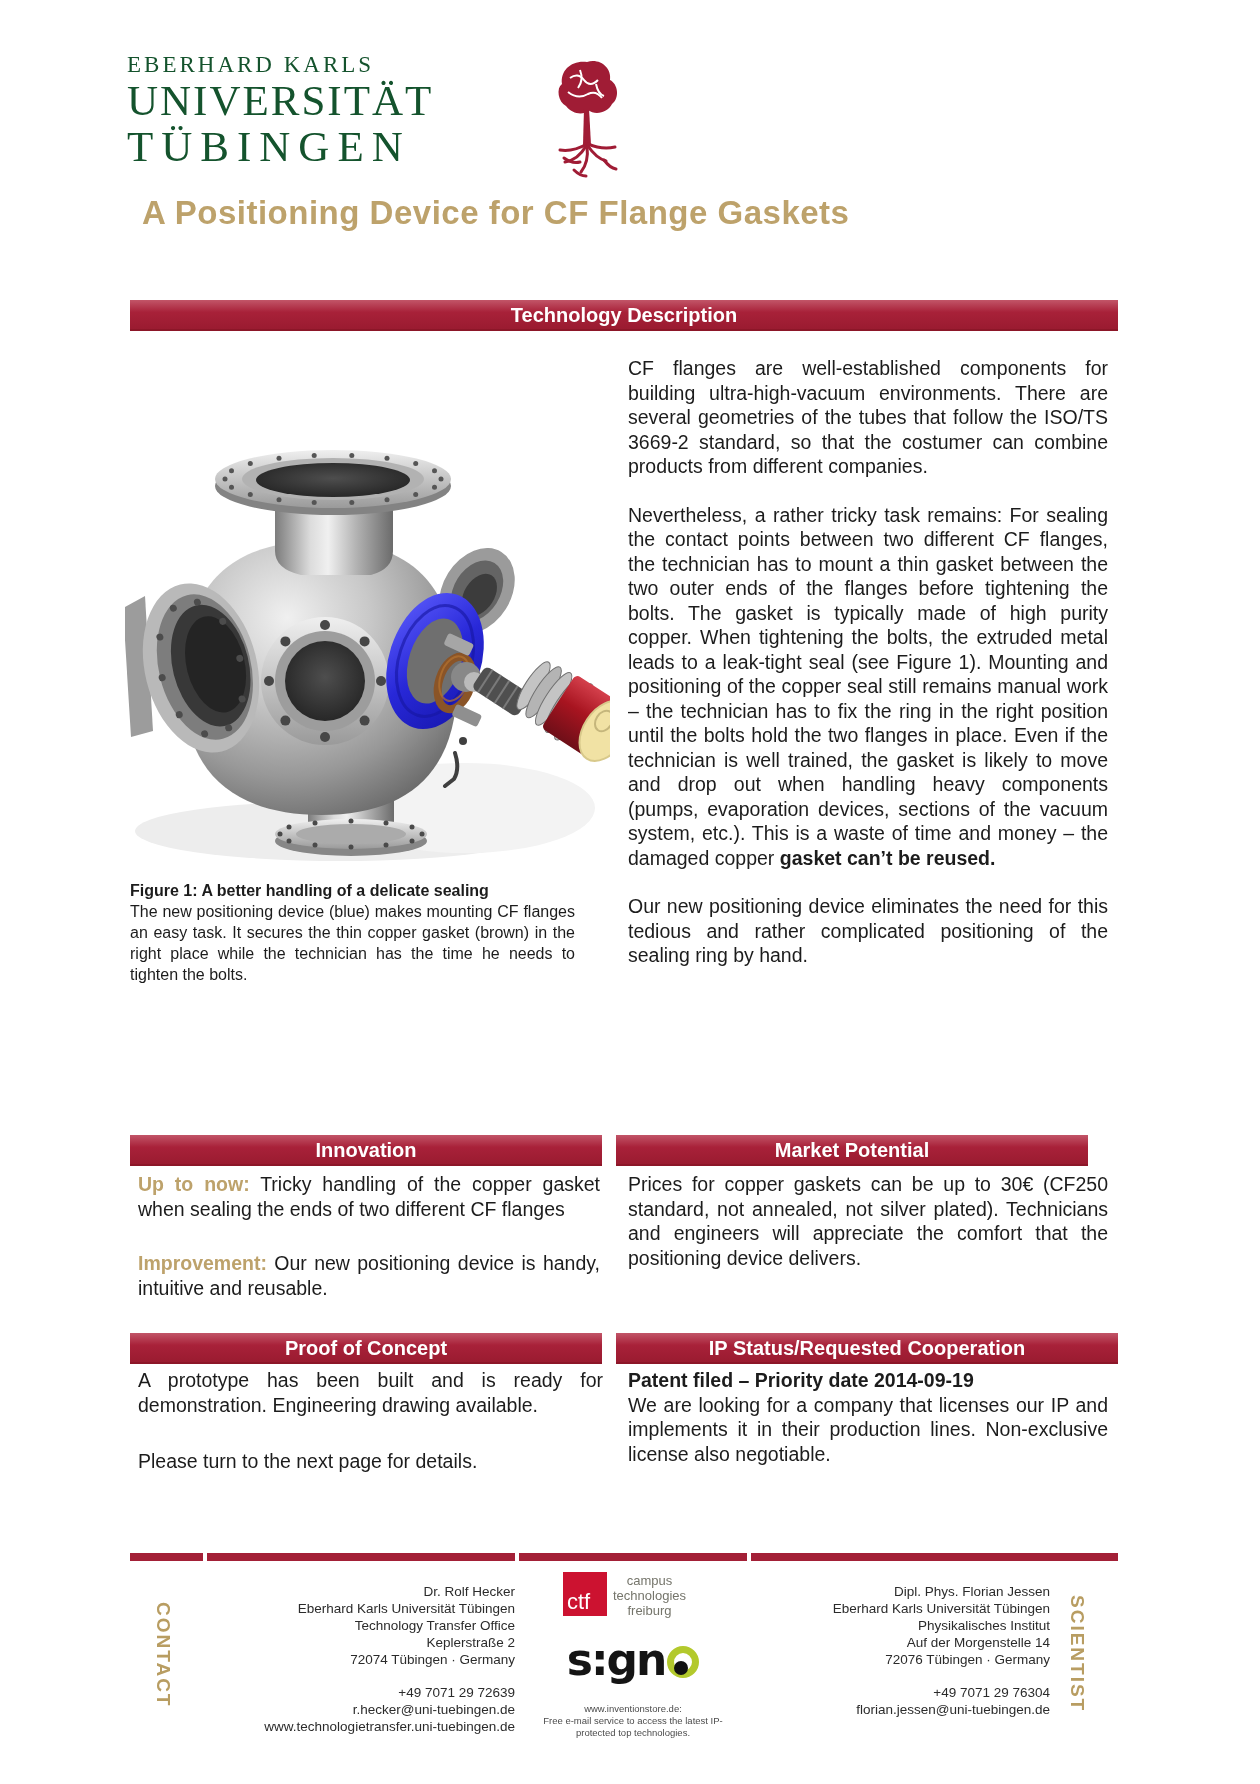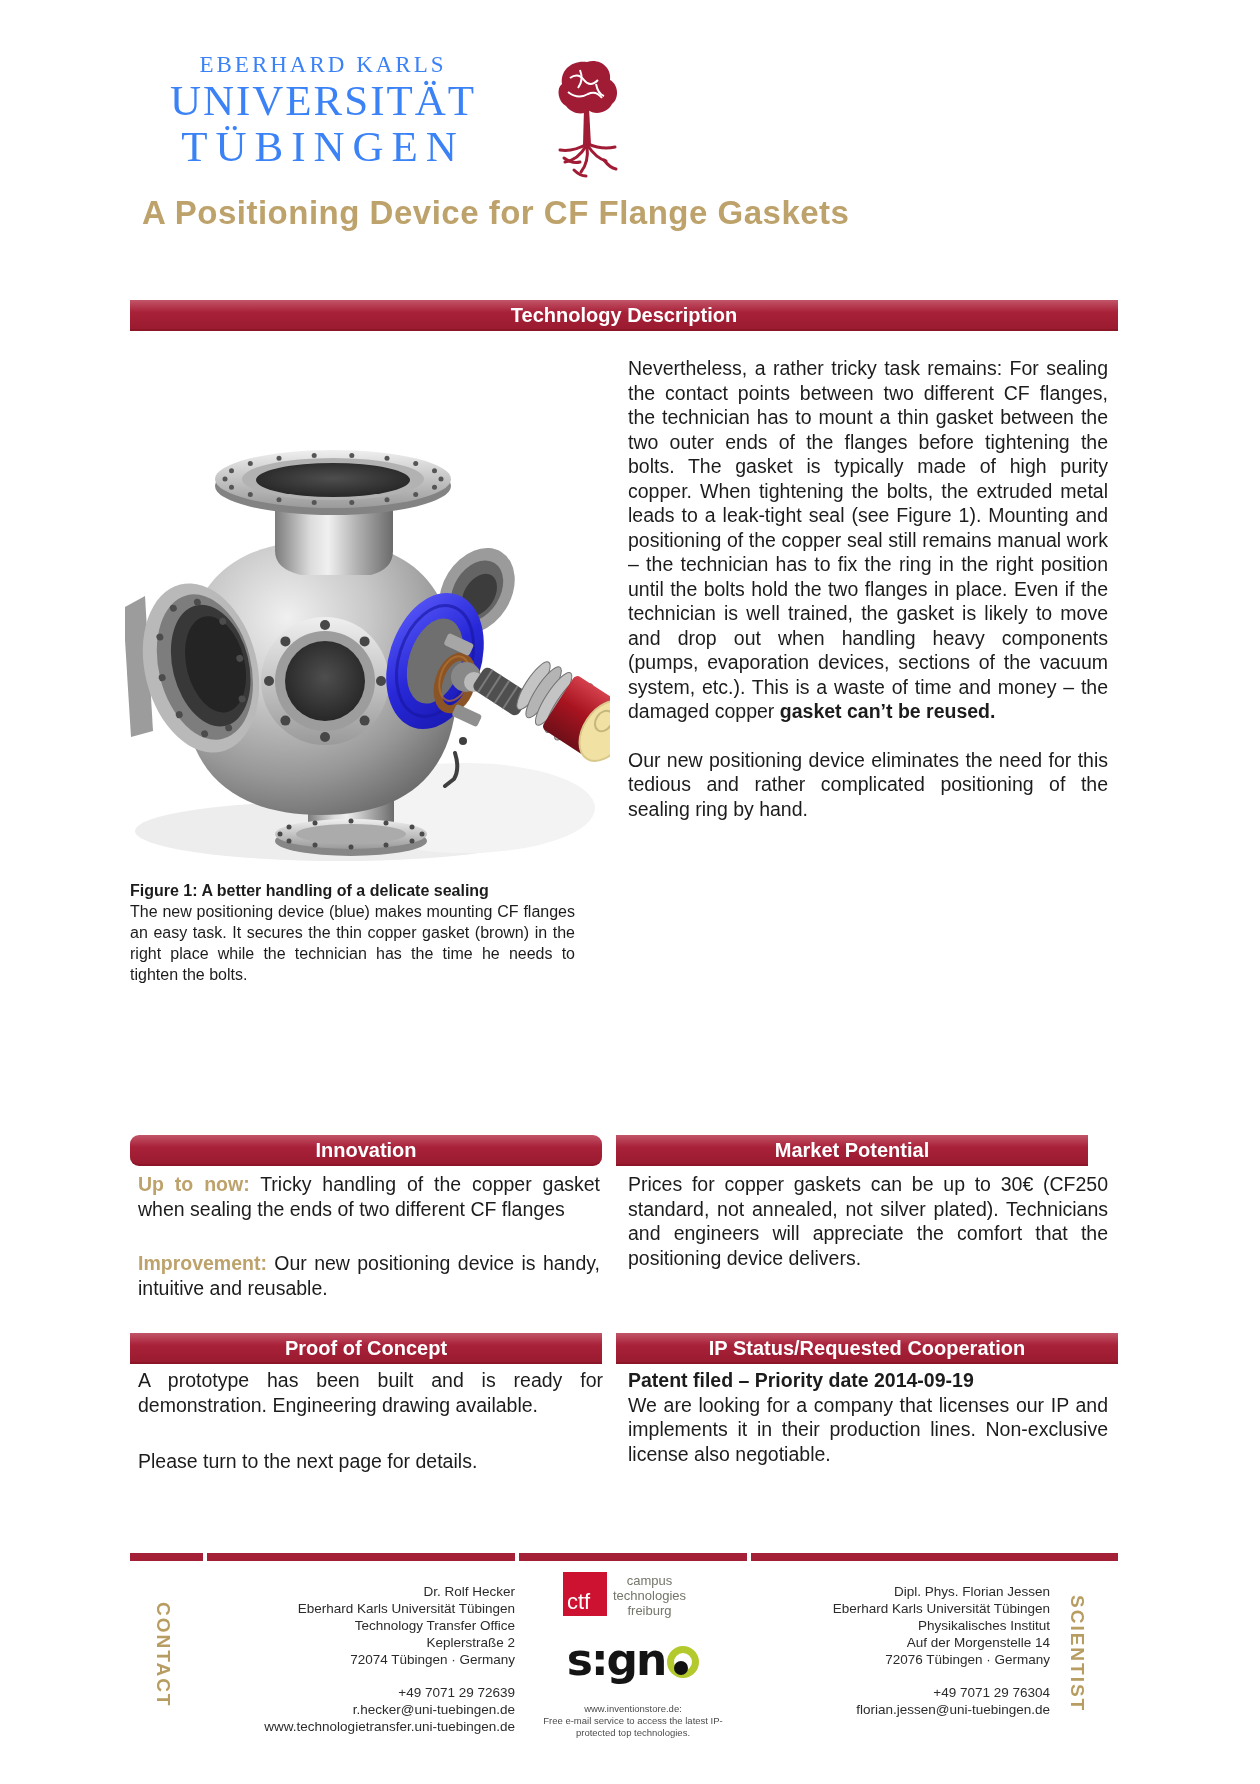--- a/index.html
+++ b/index.html
@@ -1,36 +1,36 @@
 <!DOCTYPE html>
 <html><head>
 <meta charset="utf-8">
 <style>
   html,body{margin:0;padding:0;background:#ffffff;}
   .page{position:relative;width:1260px;height:1784px;background:#ffffff;overflow:hidden;
         font-family:"Liberation Sans",sans-serif;color:#1c1c1c;}
 
   
-  .wordmark{position:absolute;left:127px;top:52px;width:392px;text-align:center;
-            color:#3b82f6;font-family:"Liberation Serif",serif;}
+  .wordmark{position:absolute;left:127px;top:52px;width:392px;text-align:left;
+            color:#14532d;font-family:"Liberation Serif",serif;}
   .wm-top{font-size:23px;letter-spacing:3px;line-height:26px;}
   .wm-mid{font-size:43px;letter-spacing:2px;line-height:46px;}
   .wm-bot{font-size:43px;letter-spacing:8px;line-height:46px;}
   .tree{position:absolute;left:549px;top:58px;width:76px;height:130px;}
 
   .doc-title{position:absolute;left:142px;top:194px;width:850px;text-align:left;
              font-size:33px;font-weight:bold;color:#bda26b;letter-spacing:0.5px;}
 
   
   .banner{position:absolute;height:31px;line-height:31px;text-align:center;
           color:#ffffff;font-weight:bold;font-size:20px;
           background:linear-gradient(180deg,#c25568 0%,#a82139 42%,#9a1b30 100%);
           border-bottom:2px solid #8c1628;box-sizing:border-box;}
   .banner-tech{left:130px;top:300px;width:988px;}
-  .banner-innov{left:130px;top:1135px;width:472px;border-radius:9px;}
+  .banner-innov{left:130px;top:1135px;width:472px;}
   .banner-market{left:616px;top:1135px;width:472px;}
   .banner-poc{left:130px;top:1333px;width:472px;}
   .banner-ip{left:616px;top:1333px;width:502px;}
 
   
   .bodytext{font-size:19.5px;line-height:24.5px;text-align:justify;}
   .bodytext p{margin:0 0 24px 0;}
   .col-tech{position:absolute;left:628px;top:356px;width:480px;}
   .col-innov{position:absolute;left:138px;top:1172px;width:462px;}
   .col-innov p{margin:0 0 30px 0;}
@@ -118,20 +118,21 @@
 
   <div class="doc-title">A Positioning Device for CF Flange Gaskets</div>
 
   <div class="banner banner-tech">Technology Description</div>
   <div class="banner banner-innov">Innovation</div>
   <div class="banner banner-market">Market Potential</div>
   <div class="banner banner-ip">IP Status/Requested Cooperation</div>
   <div class="banner banner-poc">Proof of Concept</div>
 
   <div class="bodytext col-tech">
+    <p>CF flanges are well-established components for building ultra-high-vacuum environments. There are several geometries of the tubes that follow the ISO/TS 3669-2 standard, so that the costumer can combine products from different companies.</p>
     <p><span>Nevertheless, a rather tricky task remains: For sealing the contact points between two different CF flanges, the technician has to mount a thin gasket between the two outer ends of the flanges before tightening the bolts. The gasket is typically made of high purity copper. When tightening the bolts, the extruded metal leads to a leak-tight seal (see Figure 1). Mounting and positioning of the copper seal still remains manual work – the technician has to fix the ring in the right position until the bolts hold the two flanges in place. Even if the technician is well trained, the gasket is likely to move and drop out when handling heavy components (pumps, evaporation devices, sections of the vacuum system, etc.). This is a waste of time and money – the damaged copper</span> <span class="boldline">gasket can’t be reused.</span></p>
     <p>Our new positioning device eliminates the need for this tedious and rather complicated positioning of the sealing ring by hand.</p>
   </div>
 
   <svg class="figure" viewBox="0 0 485 492">
     <defs>
       <linearGradient id="gNeck" x1="0" y1="0" x2="1" y2="0">
         <stop offset="0" stop-color="#7c7c7c"></stop>
           <stop offset="0.3" stop-color="#dcdcdc"></stop>
         <stop offset="0.45" stop-color="#f0f0f0"></stop>

